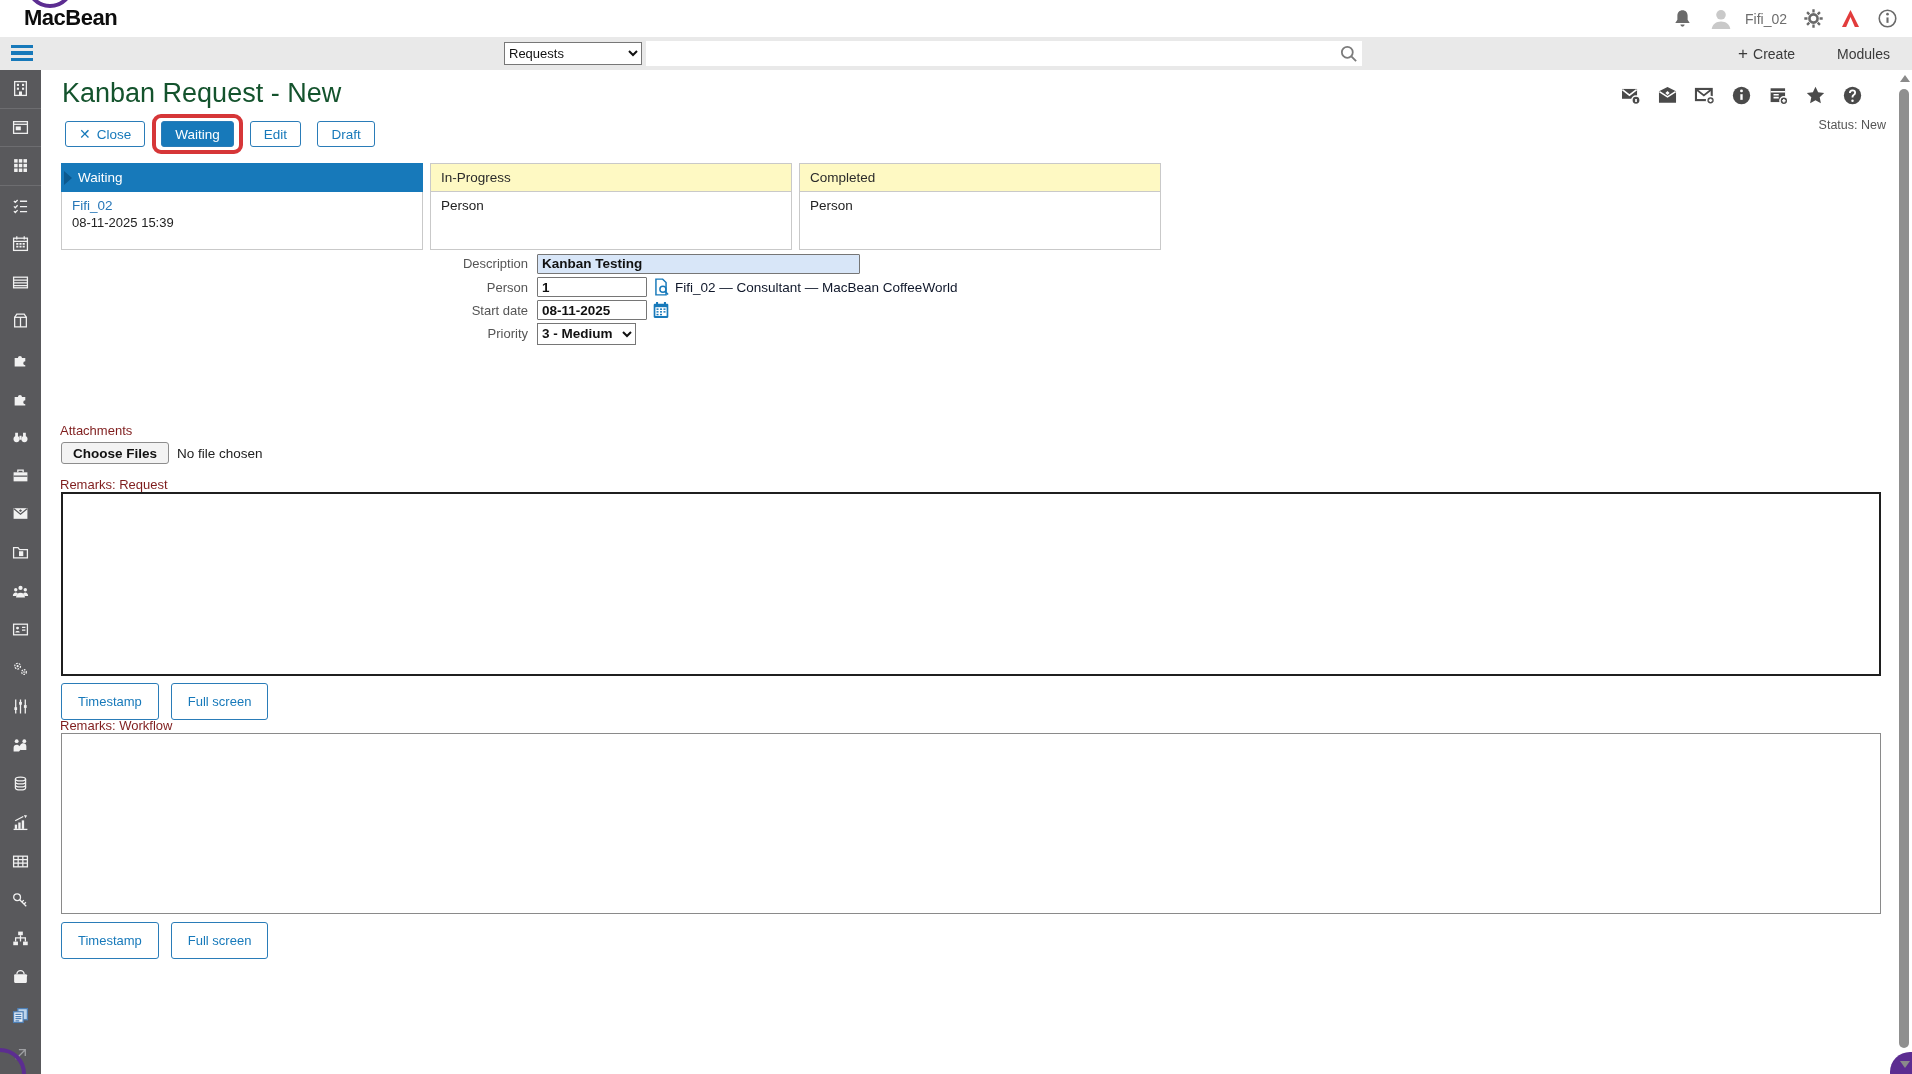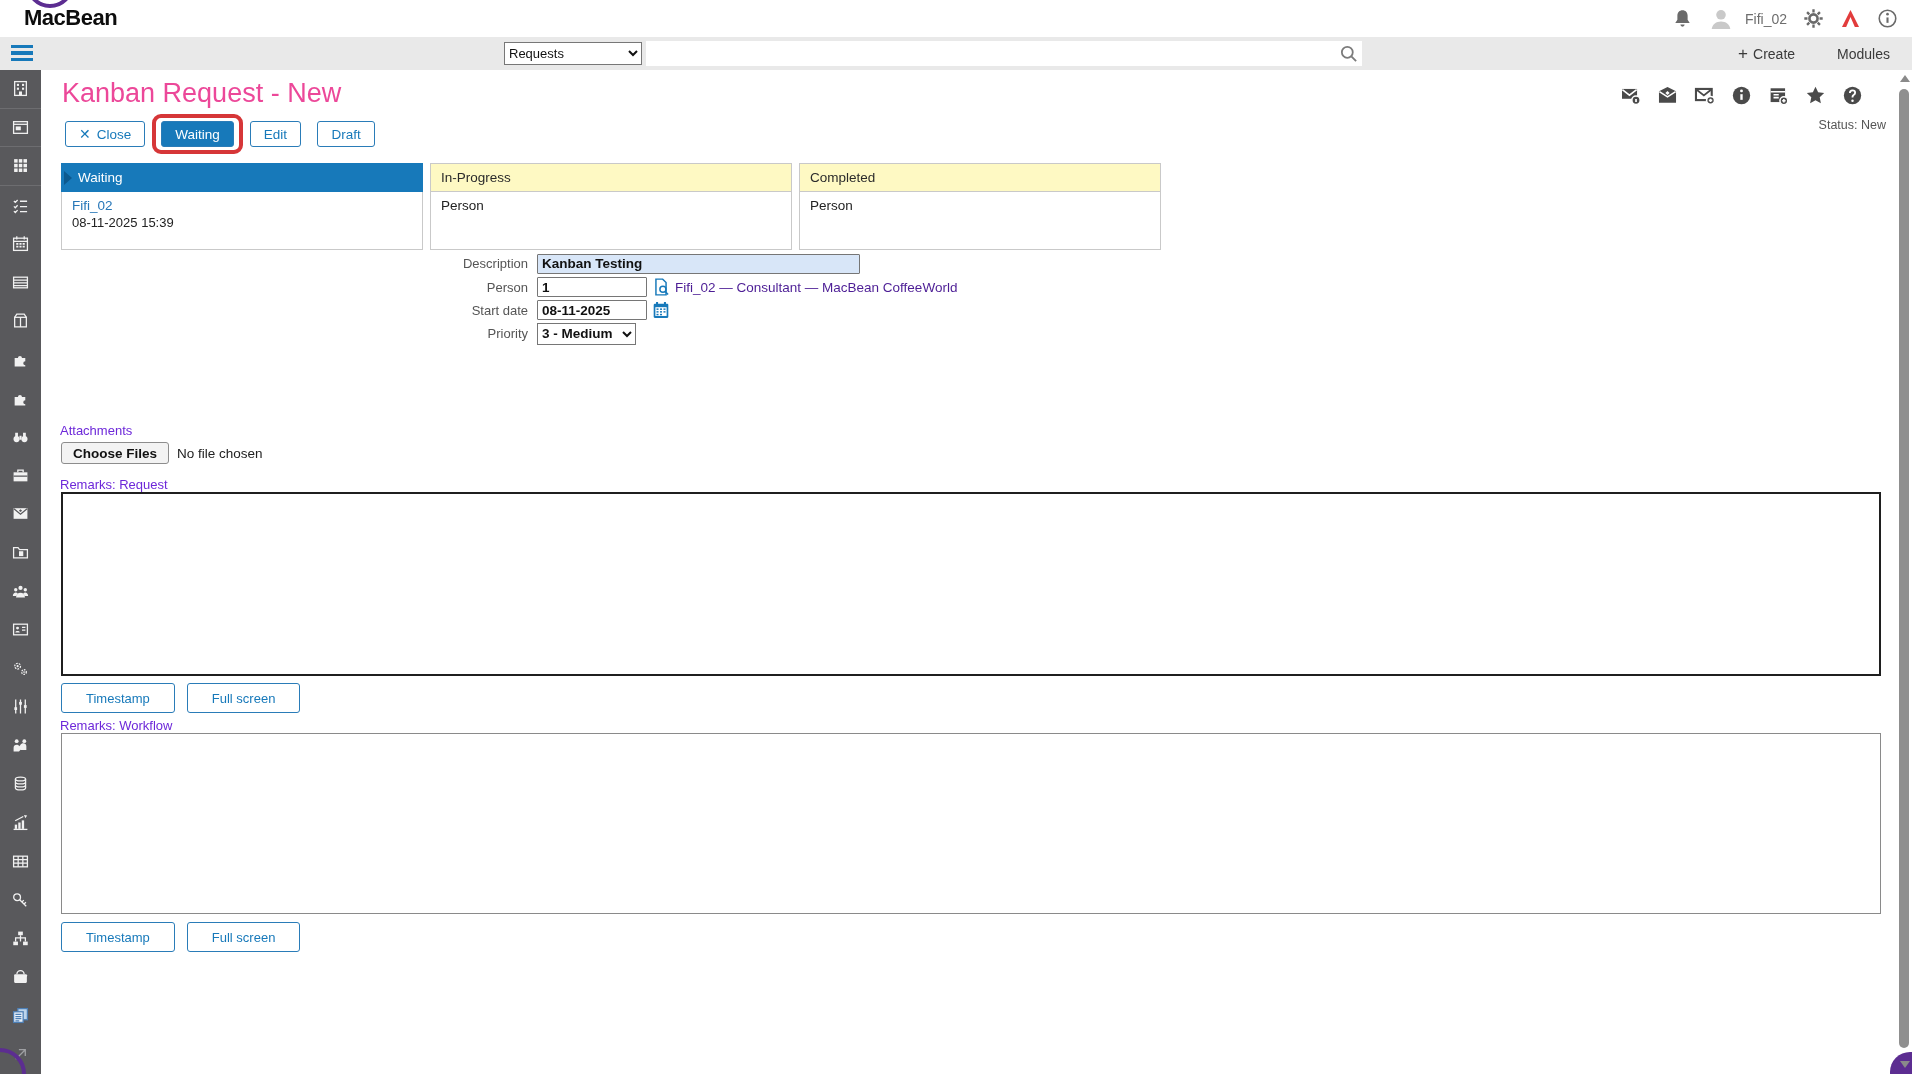--- a/index.html
+++ b/index.html
@@ -42,21 +42,21 @@
              color:#f1f1f1; cursor:pointer; }
   .sb-item.sep { border-bottom:1px solid #6d6d70; }
   .sb-item svg { width:17px; height:17px; }
   .sb-item.muted { color:#9fa0a3; }
   .arc-bl { position:absolute; left:-26px; bottom:-26px; width:52px; height:52px;
             border:4px solid #5c2d91; border-radius:50%; z-index:6; }
   .arc-br { position:absolute; right:-18px; bottom:-18px; width:40px; height:40px;
             background:#5c2d91; border-radius:50%; z-index:1; }
 
   
-  .page-title { position:absolute; left:62px; top:78px; font-size:27px; font-weight:400; color:#ec4899; }
+  .page-title { position:absolute; left:62px; top:78px; font-size:27px; font-weight:400; color:#14532d; }
   .action-icons { position:absolute; left:1620px; top:85px; display:flex; gap:16px; }
   .action-icons .aicon { width:21px; height:21px; color:#4a4a4a; cursor:pointer; }
   .action-icons svg { width:100%; height:100%; }
   .status-text { position:absolute; right:26px; top:118px; font-size:12.5px; color:#555; }
 
   
   .toolbar { position:absolute; left:65px; top:121px; display:flex; gap:16px; align-items:center; }
   .btn { height:26px; padding:0 13px; background:#fff; border:1px solid #2a7cb8; border-radius:3px;
          color:#1779ba; font-size:13.5px; font-family:inherit; display:inline-flex; align-items:center;
          justify-content:center; gap:6px; cursor:pointer; }
@@ -87,34 +87,34 @@
   .finput { height:20px; border:1px solid #767676; border-radius:1px; font-family:inherit;
             font-size:13.5px; font-weight:600; color:#111; padding:0 4px; background:#fff; }
   .finput.wide { width:323px; }
   .finput.hl { background:#d8e6f8; }
   .finput.small { width:110px; }
   .finput.med { width:174px; }
   .fselect { width:99px; height:22px; border:1px solid #767676; font-family:inherit; font-size:13.5px;
              font-weight:600; color:#111; background:#fff; }
   .ficon { width:18px; height:18px; margin-left:5px; color:#1779ba; display:inline-flex; cursor:pointer; }
   .ficon svg { width:100%; height:100%; }
-  .flink { margin-left:5px; color:#4c1d95; font-size:13.5px; text-decoration:none; cursor:pointer; }
-
-  
-  .sec-label { position:absolute; left:60px; font-size:13px; color:#6d28d9; }
+  .flink { margin-left:5px; color:#0f172a; font-size:13.5px; text-decoration:none; cursor:pointer; }
+
+  
+  .sec-label { position:absolute; left:60px; font-size:13px; color:#7f1d1d; }
   .choose-row { position:absolute; left:61px; top:442px; display:flex; align-items:center; gap:8px; }
   .choose-btn { height:22px; padding:0 11px; background:#f3f3f3; border:1px solid #8d8d8d; border-radius:3px;
                 font-family:inherit; font-size:13.5px; font-weight:600; color:#111; cursor:pointer; }
   .nofile { font-size:13.5px; color:#222; }
   .ta { position:absolute; left:61px; width:1820px; font-family:inherit; font-size:13.5px; padding:6px;
         resize:none; background:#fff; }
   .ta1 { top:492px; height:184px; border:2px solid #1f1f1f; }
   .ta2 { top:733px; height:181px; border:1px solid #8a8a8a; }
   .ta-btns { position:absolute; left:61px; display:flex; gap:12px; }
-  .ta-btns .btn { height:30px; font-size:13px; padding:0 24px; }
+  .ta-btns .btn { height:37px; font-size:13px; padding:0 16px; }
 
   
   .scrollbar { position:absolute; right:1px; top:71px; bottom:0; width:13px; z-index:2; }
   .sb-up { position:absolute; top:4px; left:2px; width:0; height:0;
            border-left:5px solid transparent; border-right:5px solid transparent;
            border-bottom:7px solid #8a8a8a; cursor:pointer; }
   .sb-thumb { position:absolute; top:18px; bottom:26px; left:1px; width:10px; background:#8f8f8f;
               border-radius:6px; cursor:grab; }
   .sb-down { position:absolute; bottom:6px; left:2px; width:0; height:0;
              border-left:5px solid transparent; border-right:5px solid transparent;

